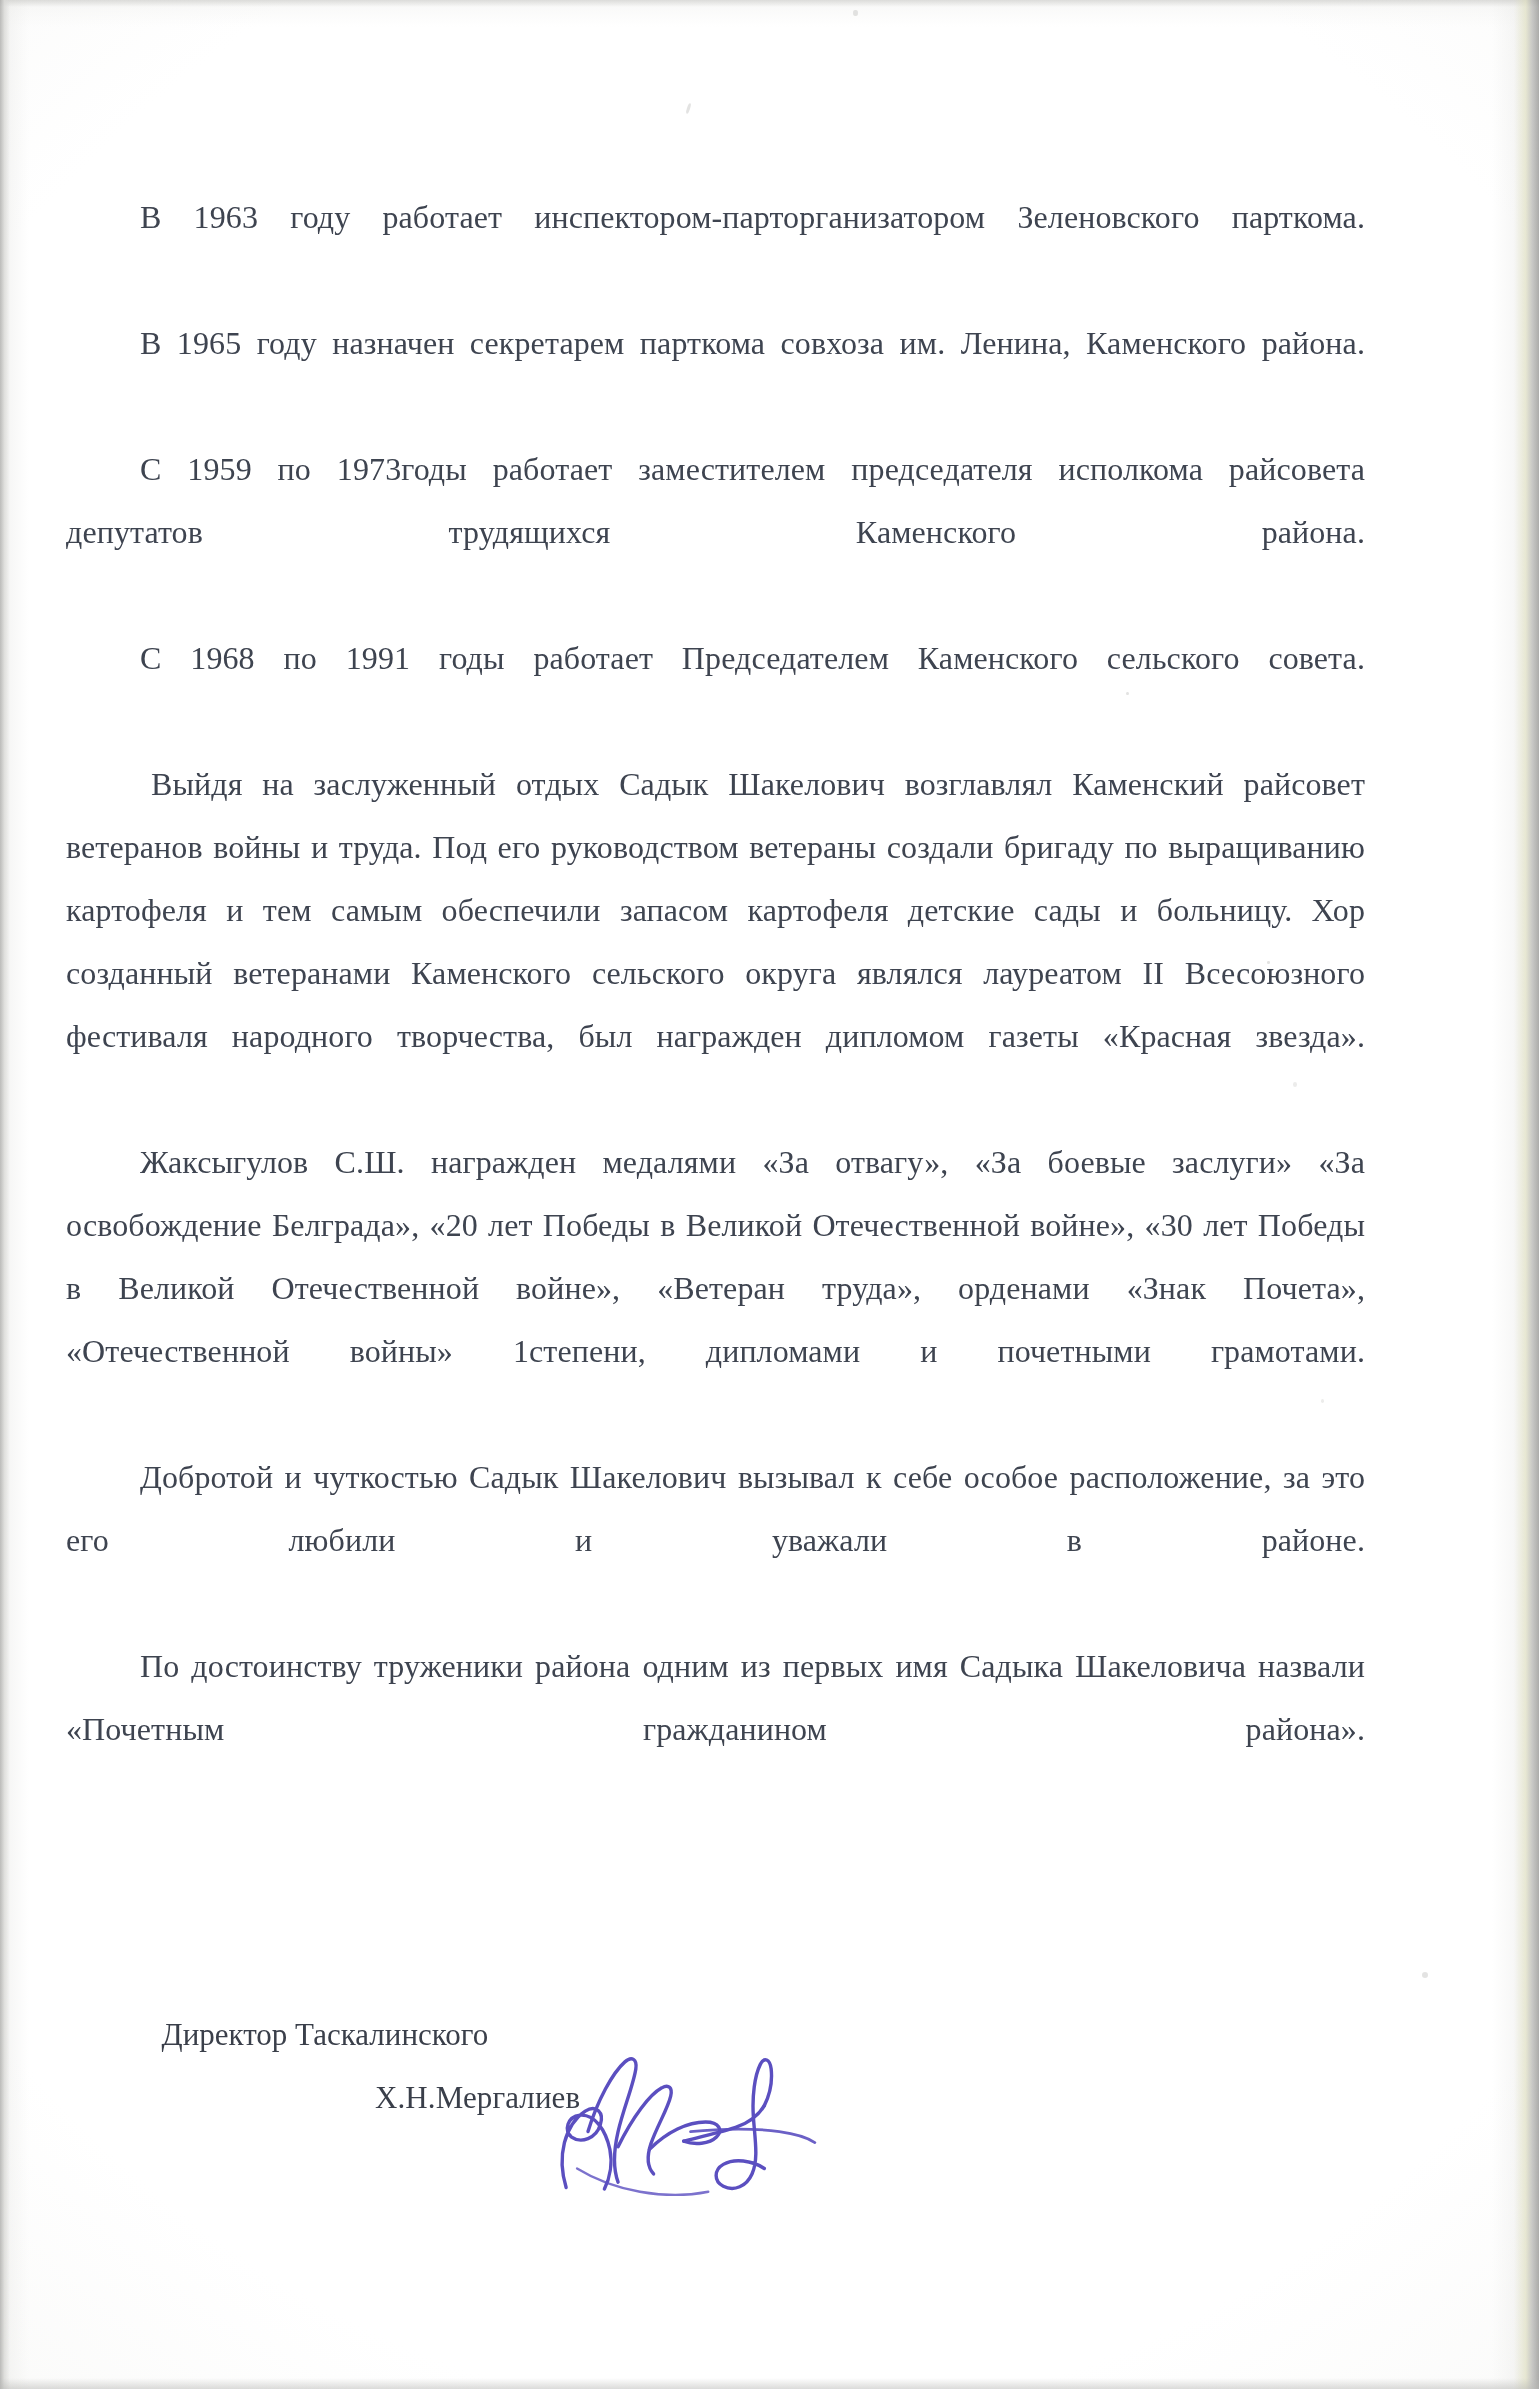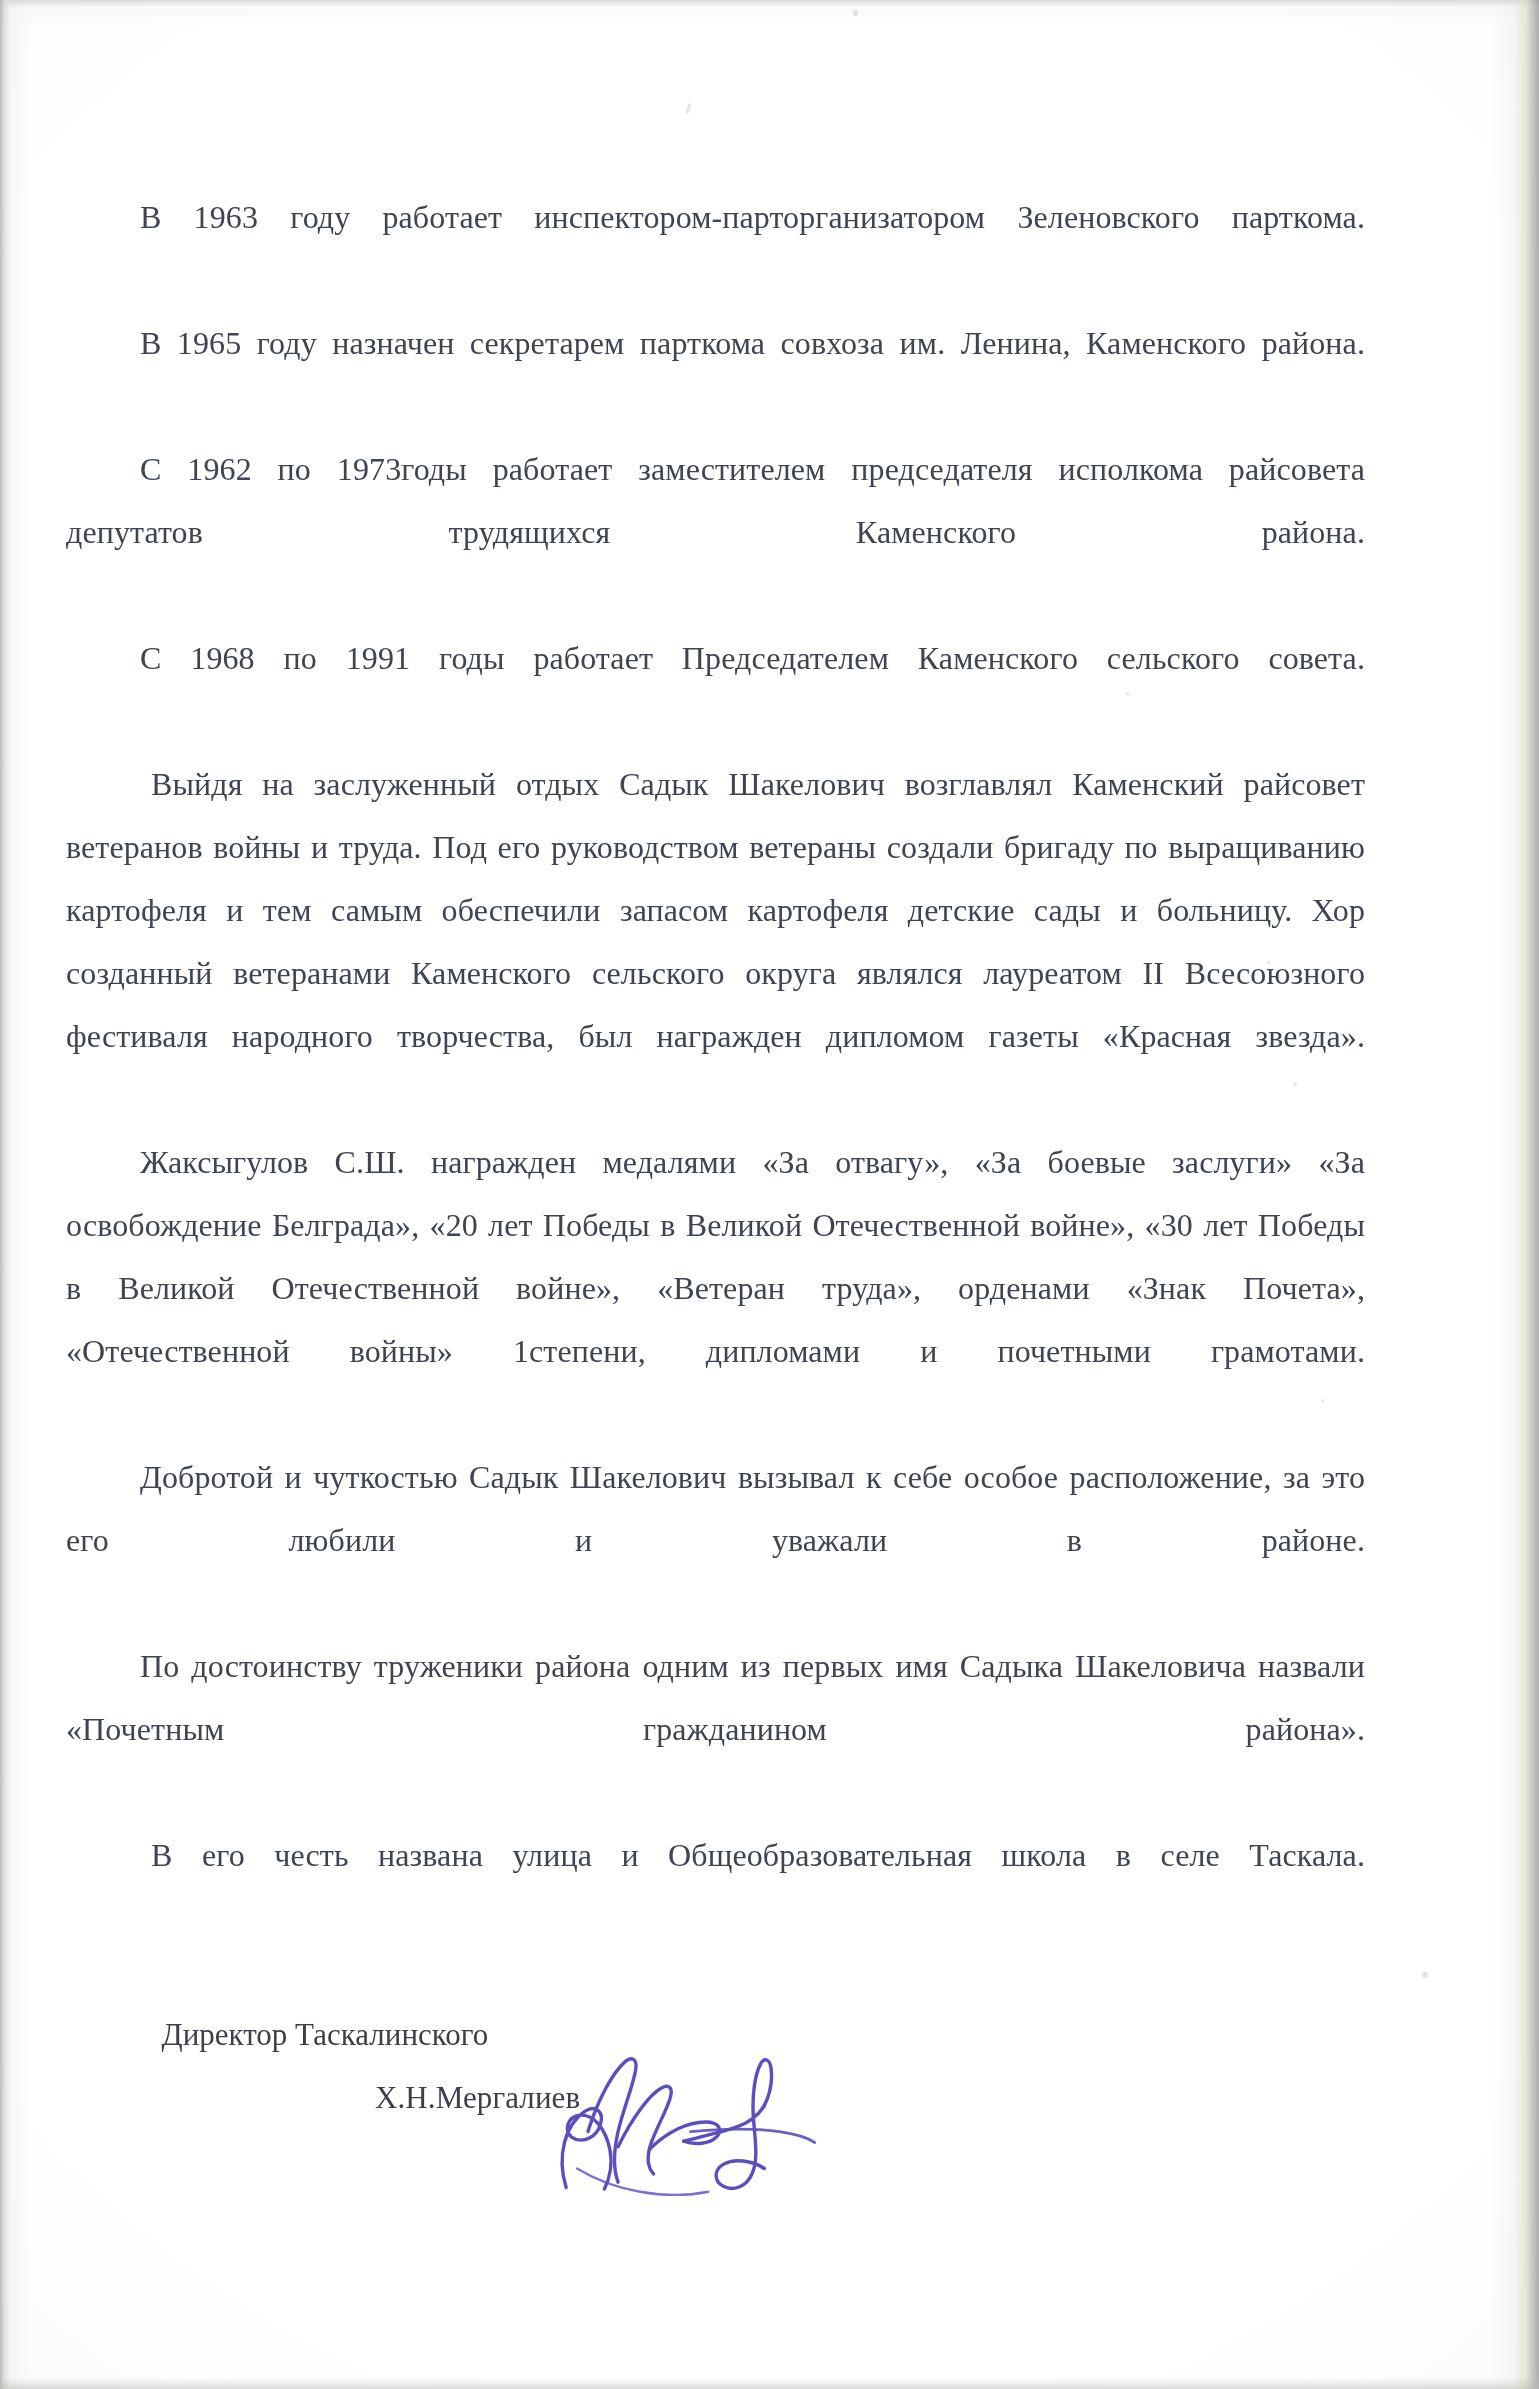--- a/index.html
+++ b/index.html
@@ -159,27 +159,26 @@
   <div class="speck s2"></div>
   <div class="speck s3"></div>
   <div class="speck s4"></div>
   <div class="speck s5"></div>
   <div class="speck s6"></div>
   <div class="speck s7"></div>
 
   <div class="doc-body">
     <p class="para">В 1963 году работает инспектором-парторганизатором  Зеленовского парткома.</p>
     <p class="para">В 1965 году назначен секретарем парткома совхоза им. Ленина, Каменского района.</p>
-    <p class="para">С 1962 по 1973годы  работает заместителем председателя исполкома райсовета депутатов трудящихся Каменского района.</p>
+    <p class="para">С 1959 по 1973годы  работает заместителем председателя исполкома райсовета депутатов трудящихся Каменского района.</p>
     <p class="para">С 1968  по 1991 годы работает Председателем Каменского сельского совета.</p>
     <p class="para indent-wide">Выйдя на заслуженный отдых Садык Шакелович возглавлял Каменский райсовет ветеранов войны и труда. Под  его руководством ветераны создали бригаду по выращиванию картофеля и тем самым обеспечили запасом картофеля детские сады и больницу. Хор  созданный ветеранами Каменского   сельского округа являлся лауреатом II Всесоюзного фестиваля народного творчества, был награжден  дипломом газеты «Красная звезда».</p>
     <p class="para">Жаксыгулов С.Ш. награжден медалями «За отвагу», «За боевые заслуги» «За освобождение Белграда», «20 лет Победы в Великой Отечественной войне», «30 лет Победы в Великой Отечественной войне», «Ветеран труда», орденами «Знак Почета», «Отечественной войны» 1степени, дипломами и почетными грамотами.</p>
     <p class="para">Добротой и чуткостью  Садык Шакелович вызывал  к себе особое расположение,  за это его любили и уважали в районе.</p>
     <p class="para">По достоинству  труженики  района одним из первых   имя Садыка Шакеловича назвали «Почетным гражданином района».</p>
-    <p class="para indent-wide">В его честь названа улица и Общеобразовательная школа в селе Таскала.</p>
   </div>
 
   <div class="sign-block">
     <div class="sign-row">
       <span class="sign-title-1">Директор Таскалинского</span>
     </div>
     <div class="sign-row">
       <span class="sign-name">Х.Н.Мергалиев</span>
     </div>
   </div>

